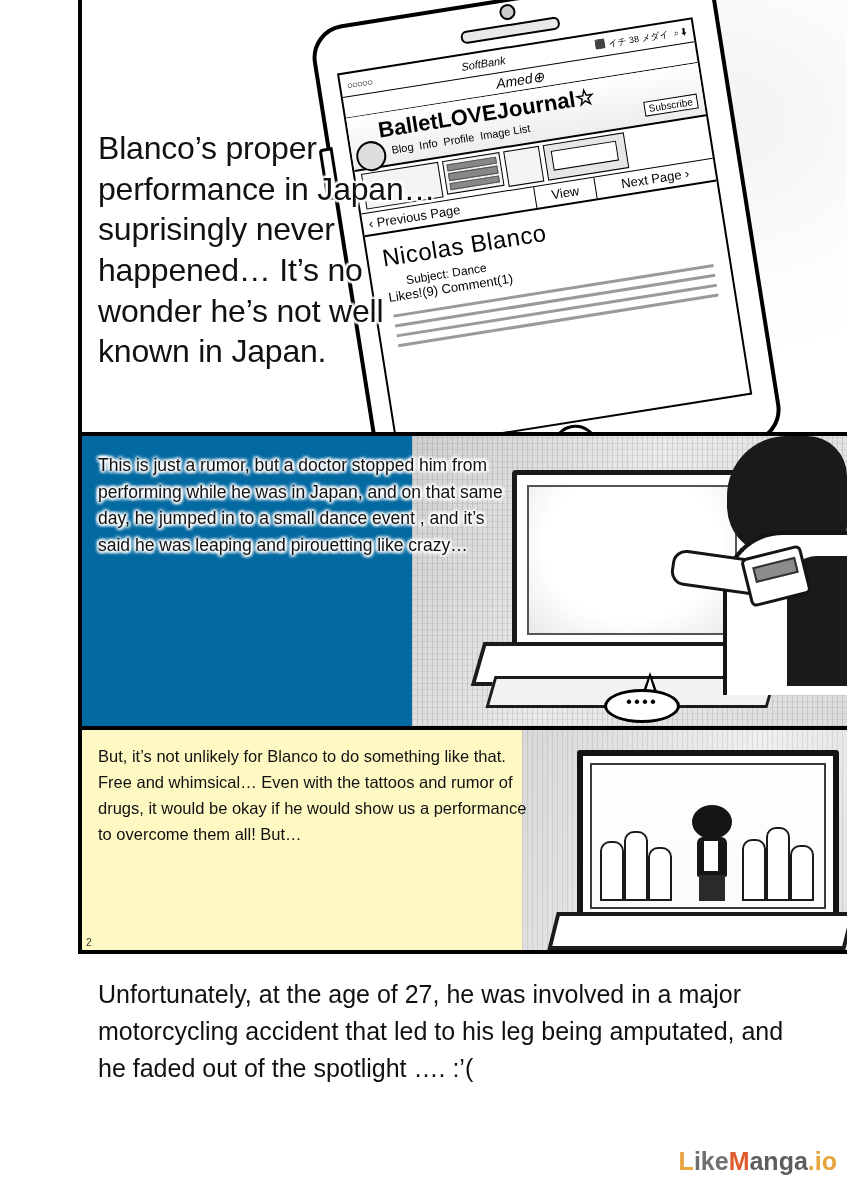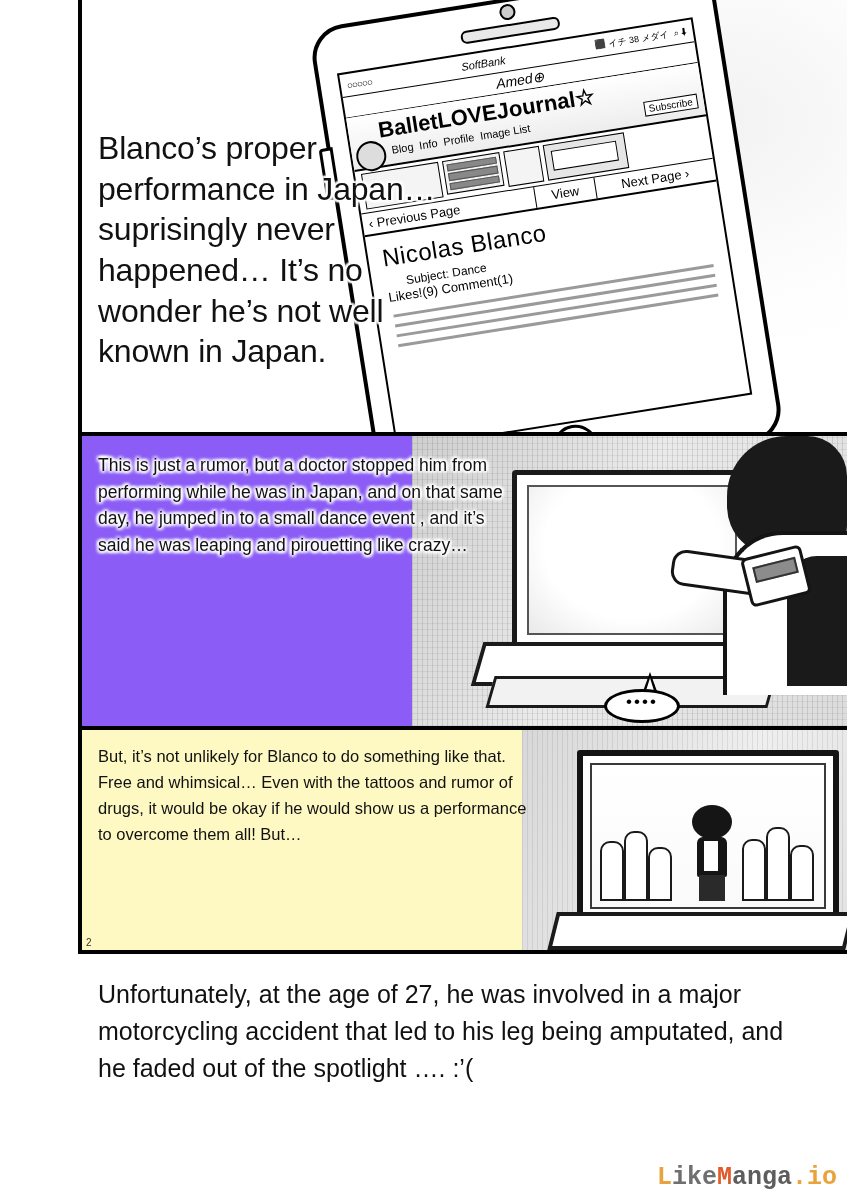--- a/index.html
+++ b/index.html
@@ -223,21 +223,21 @@
   }
 
   
   .panel2 {
     position: absolute;
     left: 82px;
     top: 436px;
     width: 765px;
     height: 290px;
     border-bottom: 4px solid #000;
-    background: #8b5cf6;
+    background: #0369a1;
     overflow: hidden;
   }
   .panel2-tone {
     position: absolute;
     left: 330px; top: 0; width: 435px; height: 290px;
     background:
       repeating-linear-gradient(90deg, rgba(0,0,0,0.10) 0 1px, rgba(0,0,0,0) 1px 5px),
       repeating-linear-gradient(0deg, rgba(0,0,0,0.06) 0 1px, rgba(0,0,0,0) 1px 6px),
       linear-gradient(115deg, #cfcfcf 0%, #eaeaea 45%, #dcdcdc 100%);
   }
@@ -493,25 +493,25 @@
     position: absolute;
     left: 16px; top: 22px;
     width: 700px;
     font-size: 25px;
     line-height: 1.48;
     color: #111;
   }
   .watermark {
     position: absolute;
     right: 10px;
-    bottom: 8px;
+    bottom: 24px;
     font-size: 25px;
     font-weight: bold;
     letter-spacing: 0px;
-    font-family: Liberation Mono, monospace;
+    font-family: Liberation Sans, sans-serif;
   }
   .wm-l { color: #e8a33d; }
   .wm-i { color: #6f6f6f; }
   .wm-k { color: #6f6f6f; }
   .wm-e { color: #6f6f6f; }
   .wm-m { color: #e05a2b; }
   .wm-rest { color: #5d5d5d; }
   .wm-jo { color: #e8a33d; }
 
   

